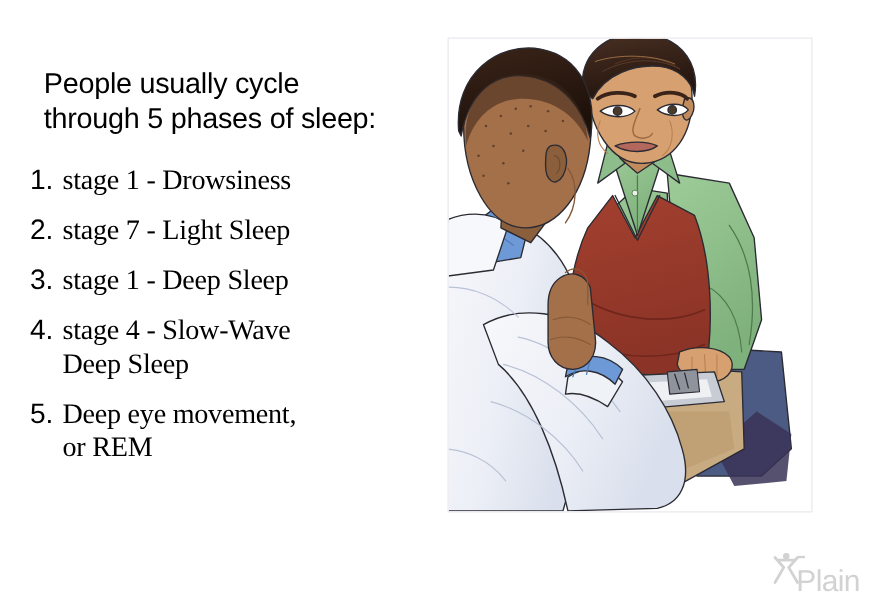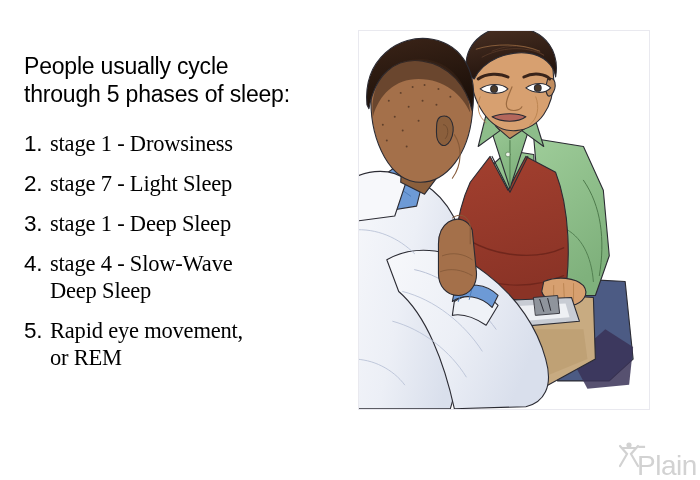--- a/index.html
+++ b/index.html
@@ -28,21 +28,21 @@
     top: 52px;
     width: 322px;
   }
 
   .headline {
     font-size: 23px;
     line-height: 28px;
     color: #000000;
     font-weight: 400;
     letter-spacing: -0.2px;
-    margin: 0 0 22px 0;
+    margin: 0 0 22px 11px;
     white-space: pre-line;
   }
 
   ol.phase-list {
     list-style: none;
     margin: 0;
     padding: 0;
   }
 
   ol.phase-list li {
@@ -87,21 +87,21 @@
     left: 618px;
     top: 440px;
     width: 74px;
     height: 30px;
     display: flex;
     align-items: center;
     color: #d2d2d2;
   }
   .logo-mark { width: 22px; height: 26px; flex: 0 0 22px; }
   .logo-text {
-    font-size: 28px;
+    font-size: 24px;
     line-height: 21px;
     color: #d2d2d2;
     letter-spacing: -0.5px;
     margin-left: -3px;
   }
 </style>
 </head>
 <body>
 
 <div id="slide">
@@ -123,21 +123,21 @@
         <span class="li-num">3.</span>
         <span class="li-text">stage 1 - Deep Sleep</span>
       </li>
       <li>
         <span class="li-num">4.</span>
         <span class="li-text">stage 4 - Slow-Wave
 Deep Sleep</span>
       </li>
       <li>
         <span class="li-num">5.</span>
-        <span class="li-text">Rapid eye movement,
+        <span class="li-text">Deep eye movement,
 or REM</span>
       </li>
     </ol>
   </div>
 
   <div class="illus-frame">
     <svg viewBox="0 0 292 380" xmlns="http://www.w3.org/2000/svg">
       <defs>
         <linearGradient id="coatg" x1="0" y1="0" x2="1" y2="0.4">
           <stop offset="0" stop-color="#f7f8fb"></stop>

